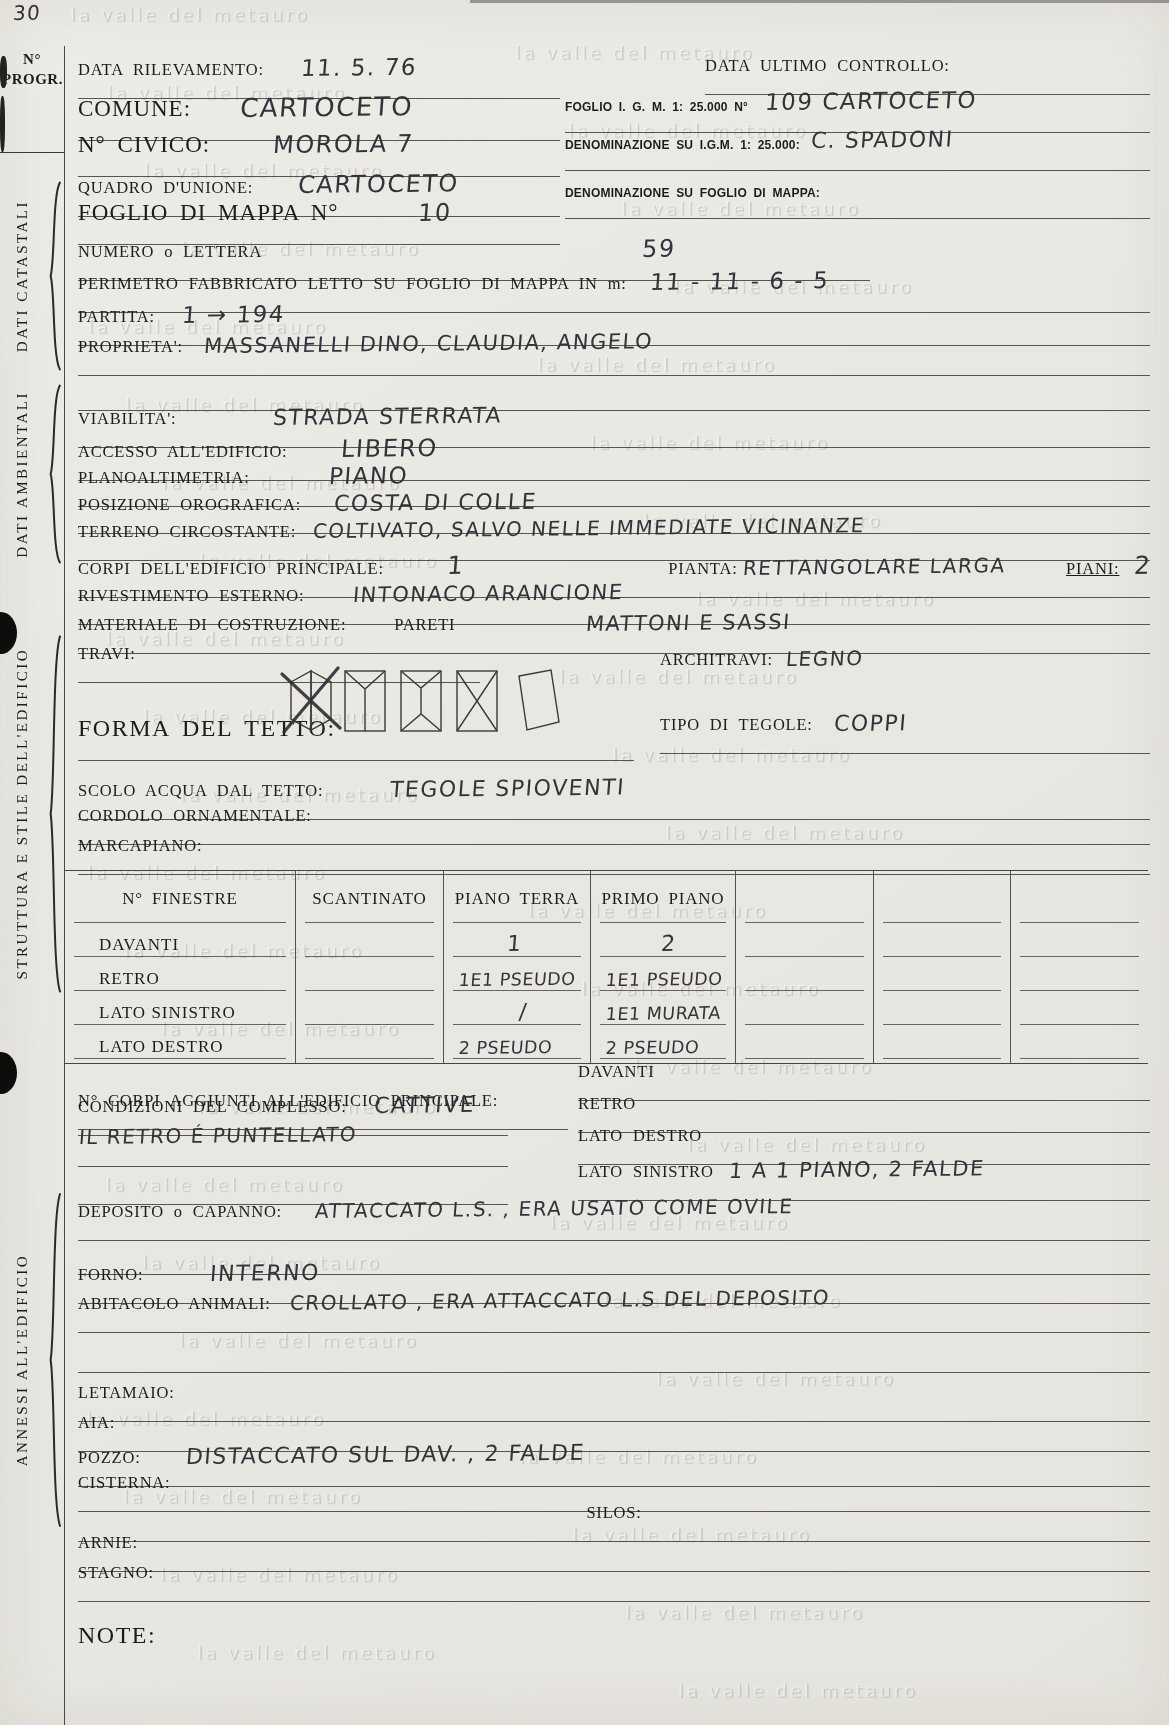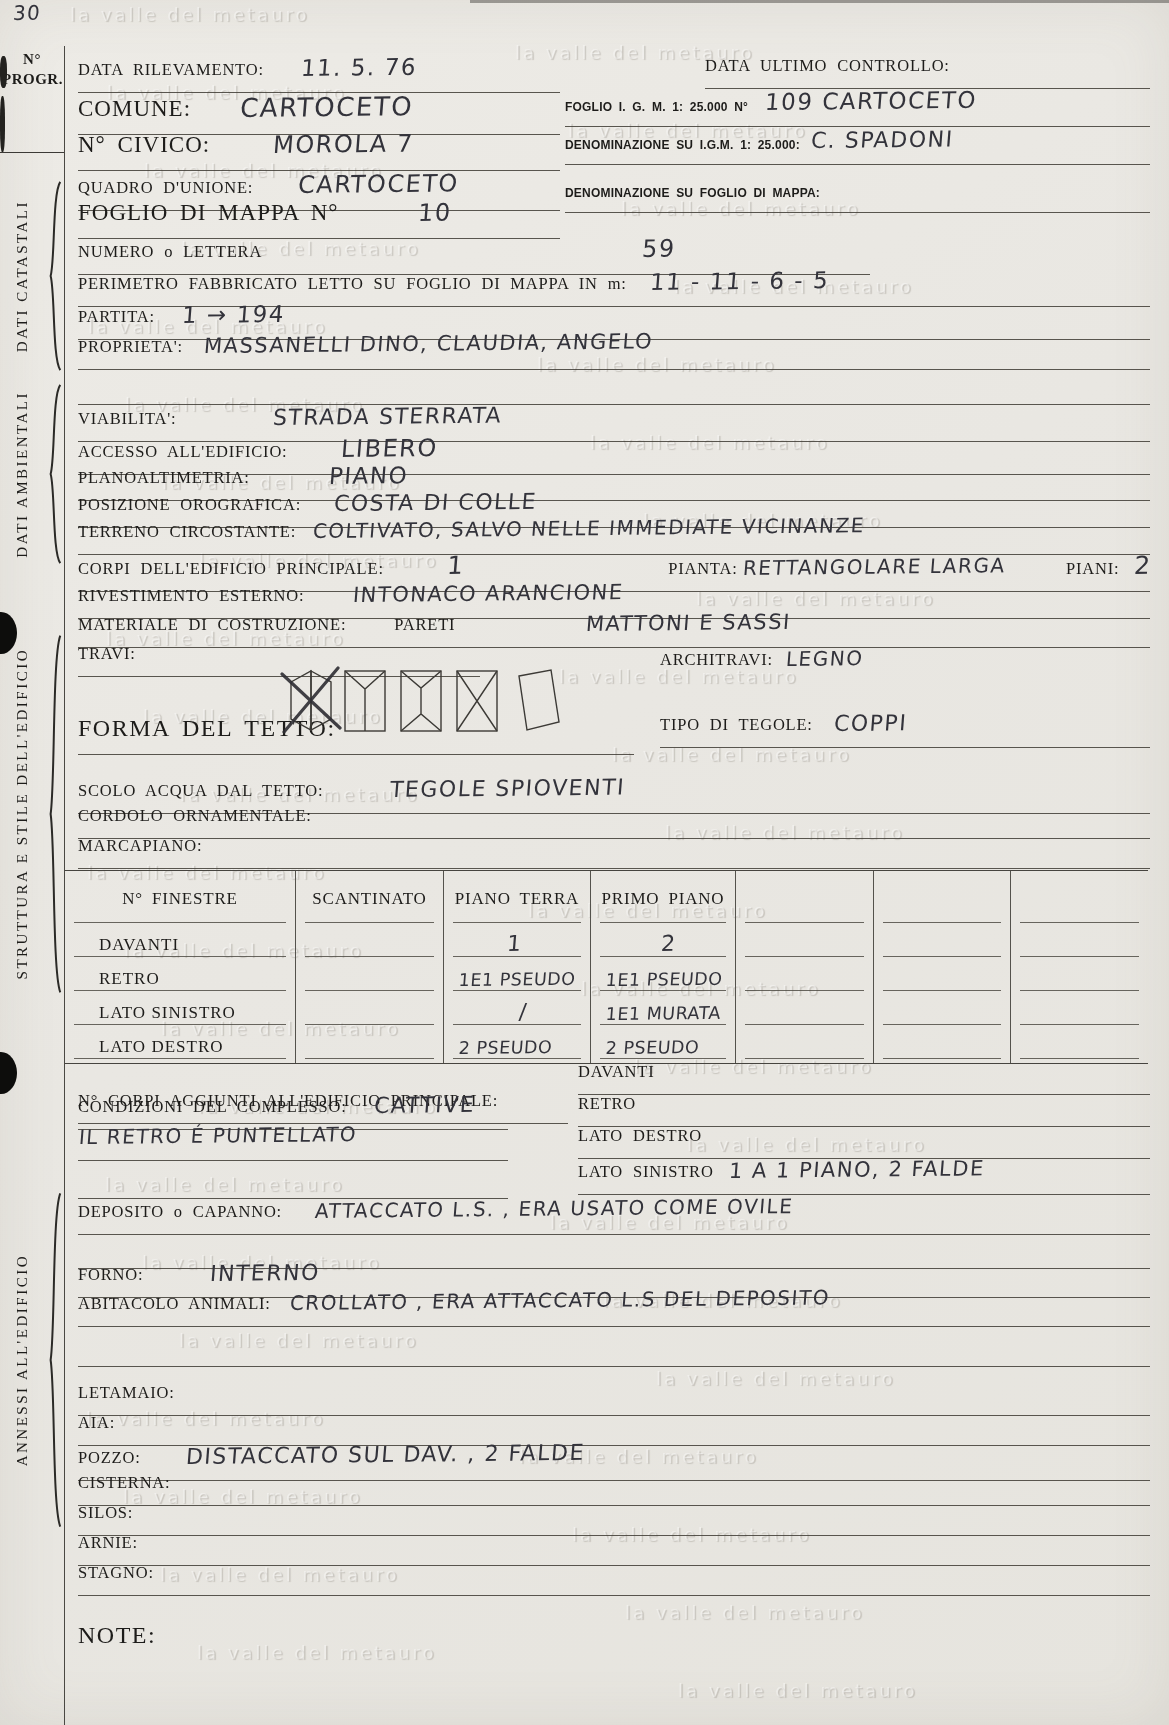--- a/index.html
+++ b/index.html
@@ -18,21 +18,21 @@
          font-weight:bold;letter-spacing:0.5px;line-height:1.3;}
   .progr-val{position:absolute;left:12px;top:86px;font-family:"DejaVu Sans",sans-serif;
          font-size:31px;color:#3a3a42;transform:rotate(-12deg) skewX(-5deg);}
   .side-sec{position:absolute;left:4px;width:58px;display:flex;align-items:center;}
   .vtext{writing-mode:vertical-rl;transform:rotate(180deg);font-size:15px;letter-spacing:2.5px;
          white-space:nowrap;margin-left:10px;}
   .brace{position:absolute;right:0px;top:0;height:100%;width:14px;overflow:visible;}
   .hole{position:absolute;left:-15px;width:32px;height:42px;background:#0d0d0c;border-radius:50%;}
   .smudge{position:absolute;background:#23221f;border-radius:40%;}
   
-  .fp{position:absolute;display:flex;align-items:flex-end;padding-bottom:12px;white-space:nowrap;
+  .fp{position:absolute;display:flex;align-items:flex-end;padding-bottom:18px;white-space:nowrap;
       border-bottom:1.3px solid rgba(62,59,52,0.85);}
   .fp.noline{border-bottom:none;}
   .lbl{font-size:16.5px;letter-spacing:0.8px;word-spacing:5px;}
   .lbl.big{font-size:23px;letter-spacing:1px;}
   .lbl.huge{font-size:24px;letter-spacing:1.5px;}
   .lbl.boldsans{font-family:"Liberation Sans",sans-serif;font-weight:bold;font-size:12px;
       letter-spacing:0.2px;word-spacing:3px;}
   .hw{font-family:"DejaVu Sans",sans-serif;color:#33333b;display:inline-block;
       transform:skewX(-5deg) rotate(-0.6deg);transform-origin:left bottom;font-size:20px;
       letter-spacing:1.5px;position:relative;top:1px;}
@@ -214,21 +214,21 @@
   </div>
   <div class="fp" style="left:78px;top:518px;width:1072px;">
     <span class="lbl">TERRENO CIRCOSTANTE:</span>
     <span class="hw" style="margin-left:16px;font-size:20px;">COLTIVATO, SALVO NELLE IMMEDIATE VICINANZE</span>
   </div>
   <div class="fp" style="left:78px;top:550px;width:1072px;">
     <span class="lbl">CORPI DELL'EDIFICIO PRINCIPALE:</span>
     <span class="hw" style="margin-left:62px;font-size:25px;">1</span>
     <span class="lbl" style="margin-left:205px;">PIANTA:</span>
     <span class="hw" style="margin-left:4px;font-size:20px;">RETTANGOLARE LARGA</span>
-    <span class="lbl" style="margin-left:62px;">PIANI:</span>
+    <span class="lbl" style="margin-left:62px;text-decoration:underline;">PIANI:</span>
     <span class="hw" style="margin-left:14px;font-size:25px;">2</span>
   </div>
   <div class="fp" style="left:78px;top:582px;width:1072px;">
     <span class="lbl">RIVESTIMENTO ESTERNO:</span>
     <span class="hw" style="margin-left:48px;font-size:21px;">INTONACO ARANCIONE</span>
   </div>
   <div class="fp" style="left:78px;top:611px;width:1072px;">
     <span class="lbl">MATERIALE DI COSTRUZIONE:</span>
     <span class="lbl" style="margin-left:48px;">PARETI</span>
     <span class="hw" style="margin-left:130px;font-size:21px;">MATTONI E SASSI</span>
@@ -448,21 +448,21 @@
   <div class="fp" style="left:78px;top:1413px;width:1072px;">
     <span class="lbl">AIA:</span>
   </div>
   <div class="fp" style="left:78px;top:1443px;width:1072px;">
     <span class="lbl">POZZO:</span>
     <span class="hw" style="margin-left:44px;font-size:22px;">DISTACCATO SUL DAV. , 2 FALDE</span>
   </div>
   <div class="fp" style="left:78px;top:1473px;width:1072px;">
     <span class="lbl">CISTERNA:</span>
   </div>
-  <div class="fp" style="left:78px;top:1503px;width:1072px;">
+  <div class="fp" style="left:78px;top:1503px;width:1072px;justify-content:center;">
     <span class="lbl">SILOS:</span>
   </div>
   <div class="fp" style="left:78px;top:1533px;width:1072px;">
     <span class="lbl">ARNIE:</span>
   </div>
   <div class="fp" style="left:78px;top:1563px;width:1072px;">
     <span class="lbl">STAGNO:</span>
   </div>
   <div class="fp noline" style="left:78px;top:1622px;width:300px;">
     <span class="lbl huge">NOTE:</span>

